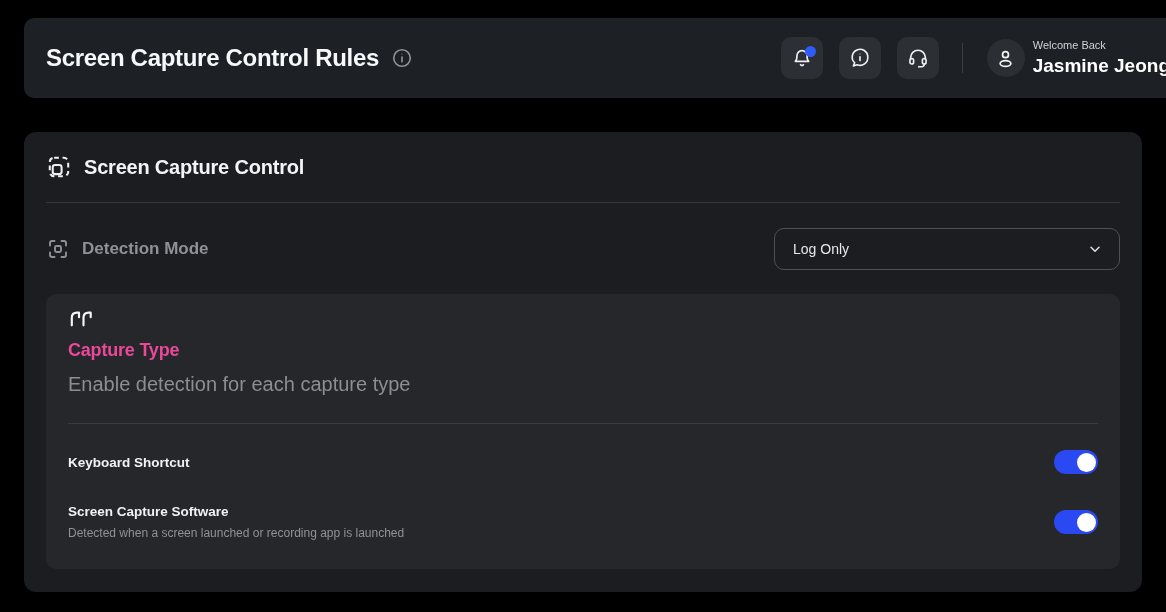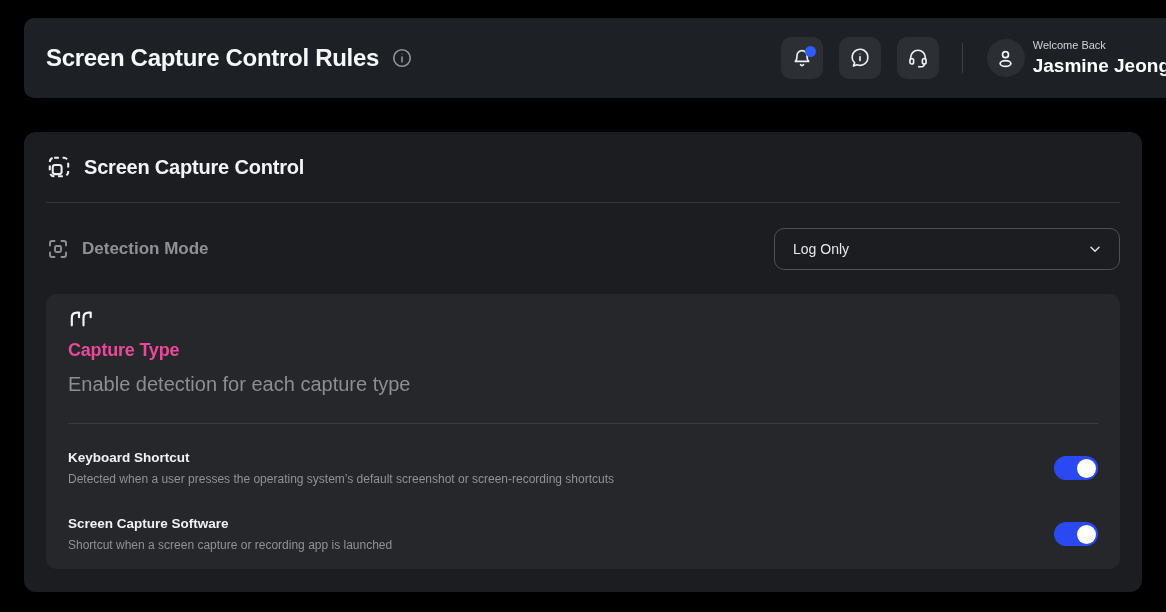--- a/index.html
+++ b/index.html
@@ -178,31 +178,30 @@
         <path d="M17 17V8.5Q17 3 22.8 3H25v5"></path>
       </svg>
     </div>
     <div class="card-title">Capture Type</div>
     <div class="card-sub">Enable detection for each capture type</div>
     <div class="card-div"></div>
 
     <div class="row row-1">
       <div>
         <div class="row-title">Keyboard Shortcut</div>
-        <div class="row-desc">Detected when a user presses the operating system’s default screenshot or screen-recording shortcuts</div>
       </div>
       <button class="toggle on">
         <span class="knob"></span>
       </button>
     </div>
 
     <div class="row row-2">
       <div>
         <div class="row-title">Screen Capture Software</div>
-        <div class="row-desc">Shortcut when a screen capture or recording app is launched</div>
+        <div class="row-desc">Detected when a screen launched or recording app is launched</div>
       </div>
       <button class="toggle on">
         <span class="knob"></span>
       </button>
     </div>
   </div>
 
 </div>
 
 </body></html>

